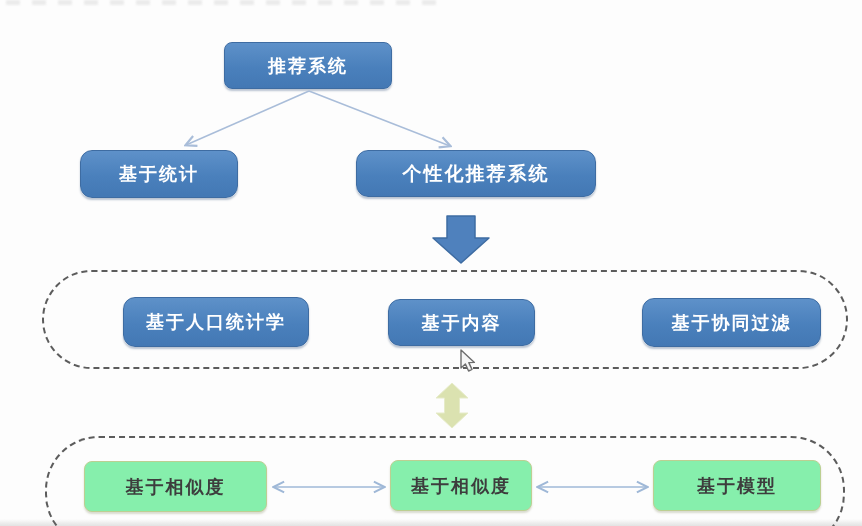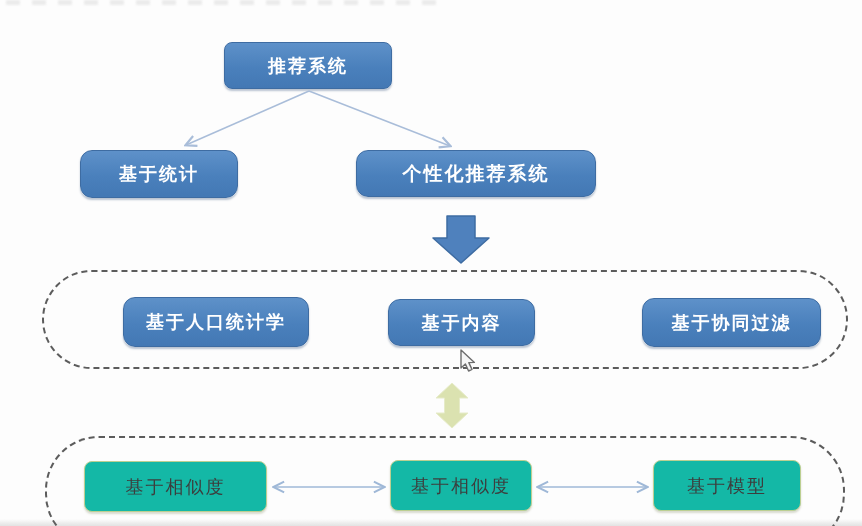--- a/index.html
+++ b/index.html
@@ -25,33 +25,33 @@
     box-sizing:border-box;text-align:center;letter-spacing:2px;
     white-space:nowrap;
   }
   .blue{
     background:linear-gradient(180deg,#5e91c9 0%,#4a80bc 55%,#4378b4 100%);
     border:1px solid #3e6ca2;border-radius:12px;color:#ffffff;
     box-shadow:0 2px 2px rgba(60,90,130,0.35);
     font-size:18px;font-weight:bold;
   }
   .green{
-    background:#14b8a6;border:1px solid #bccf92;border-radius:8px;
+    background:#86efac;border:1px solid #bccf92;border-radius:8px;
     color:#3d3d3d;box-shadow:0 2px 2px rgba(110,120,70,0.25);
-    font-size:18px;font-weight:normal;
+    font-size:18px;font-weight:bold;
   }
   #box-root   {left:224px;top:42px;width:168px;height:47px;border-radius:8px;}
   #box-stat   {left:80px; top:150px;width:158px;height:48px;}
   #box-pers   {left:356px;top:150px;width:240px;height:47px;font-size:19px;text-align:right;}
   #box-demo   {left:84px; top:297px;width:186px;height:50px;margin-left:39px;}
   #box-content{left:388px;top:299px;width:147px;height:47px;}
   #box-collab {left:634px;top:298px;width:179px;height:49px;margin-left:8px;}
   #box-sim    {left:84px; top:461px;width:183px;height:51px;}
   #box-know   {left:390px;top:460px;width:142px;height:51px;}
-  #box-model  {left:653px;top:460px;width:148px;height:51px;}
+  #box-model  {left:653px;top:460px;width:168px;height:51px;}
   
   .dashed{
     position:absolute;box-sizing:border-box;
     border:2px dashed #5c5c5c;
   }
   #mid-group{left:42px;top:270px;width:806px;height:99px;border-radius:50px;}
   #bottom-group{left:45px;top:436px;width:800px;height:112px;border-radius:54px;}
   .overlay{position:absolute;left:0;top:0;z-index:5;pointer-events:none;}
   .under{z-index:0;}
   .boxes-layer{z-index:2;}

